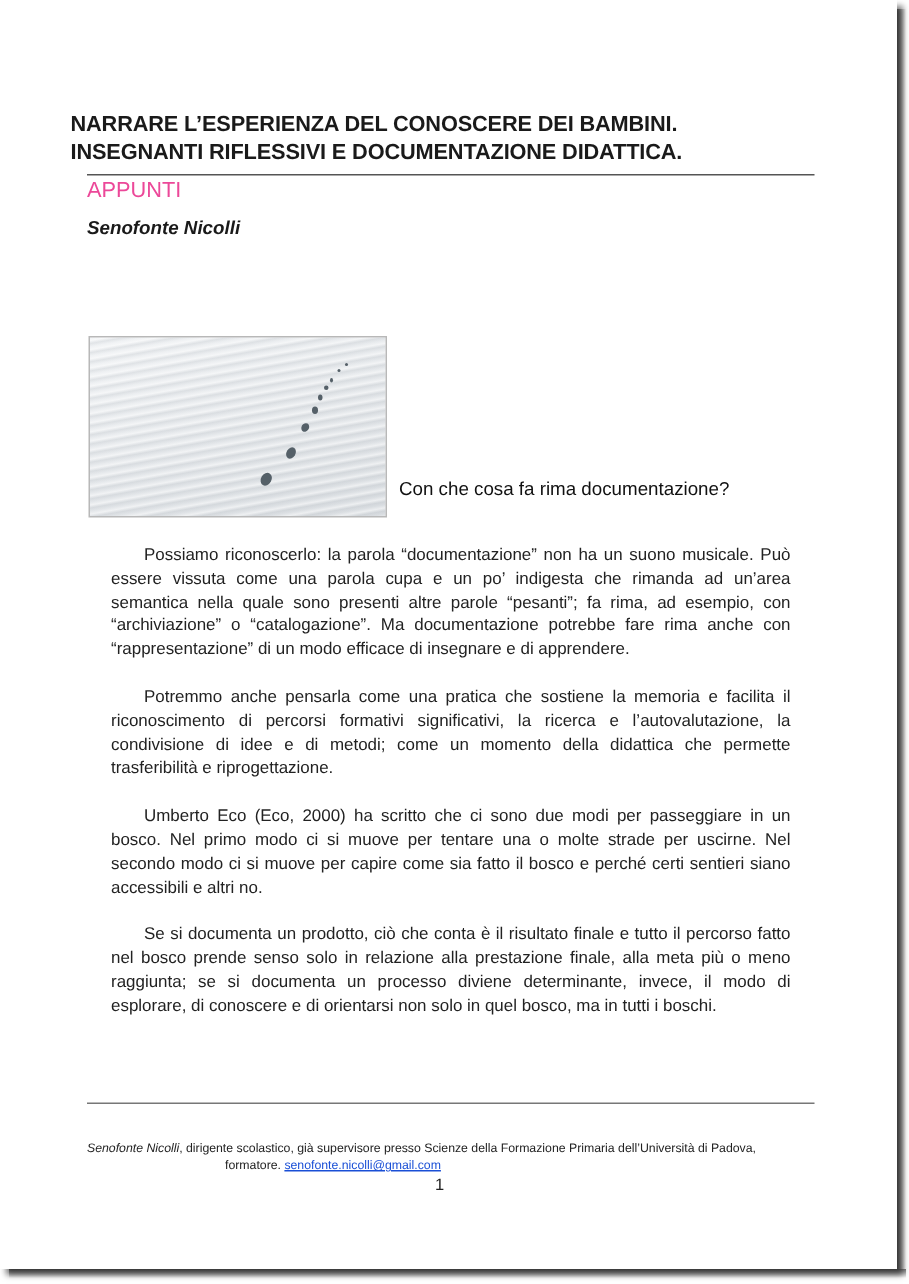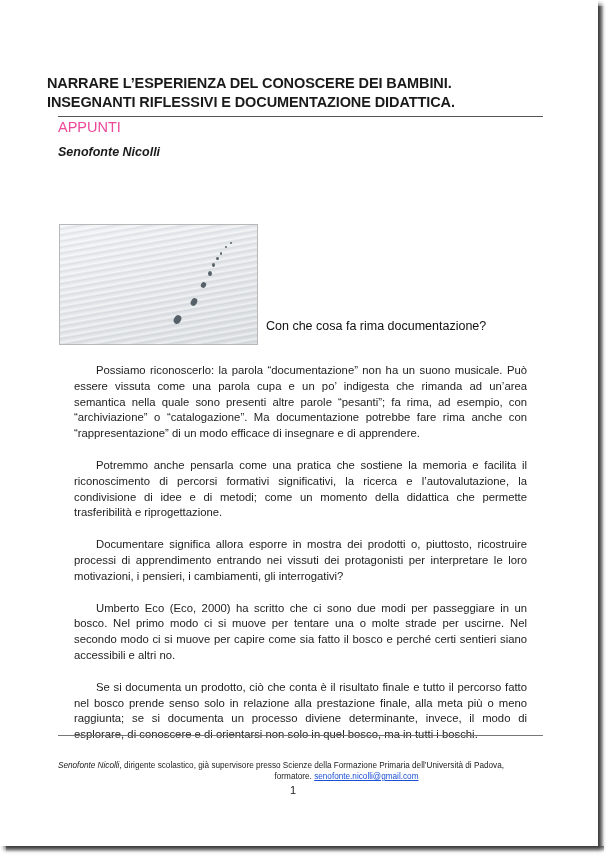--- a/index.html
+++ b/index.html
@@ -24,21 +24,21 @@
   .print { position:absolute; background:#556068; border-radius:50%; }
 
   .section-head { position:absolute; left:266px; top:319px; font-weight:normal; font-size:12.5px; color:#111; }
 
   .body-text { position:absolute; left:58px; top:347px; width:485px; font-size:11.3px; line-height:15.8px; color:#222; text-align:justify; }
   .body-text p { margin:16px; text-indent:22px; }
 
   .fn-rule { position:absolute; left:58px; top:735px; width:485px; height:1px; background:#777; }
   .footnote { position:absolute; left:58px; top:760px; width:485px; font-size:8.2px; line-height:11px; color:#222; text-align:justify; }
   .footnote .fn-author { font-style:italic; }
-  .footnote .fn-line2 { padding-left:92px; display:block; text-align:center; }
+  .footnote .fn-line2 { padding-left:92px; display:block; text-align:left; }
   .footnote a { color:#1a4fd6; text-decoration:underline; }
 
   .page-num { position:absolute; left:290px; top:784px; font-size:11px; color:#222; }
 </style>
 </head>
 <body>
 
 <div class="shadow-r"></div>
 <div class="shadow-b"></div>
 
@@ -59,21 +59,20 @@
     <div class="print" style="left:160px;top:27px;width:2px;height:3px;"></div>
     <div class="print" style="left:165px;top:21px;width:2px;height:2px;"></div>
     <div class="print" style="left:170px;top:17px;width:2px;height:2px;"></div>
   </div>
 
   <div class="section-head">Con che cosa fa rima documentazione?</div>
 
   <div class="body-text">
     <p>Possiamo riconoscerlo: la parola “documentazione” non ha un suono musicale. Può essere vissuta come una parola cupa e un po’ indigesta che rimanda ad un’area semantica nella quale sono presenti altre parole “pesanti”; fa rima, ad esempio, con “archiviazione” o “catalogazione”. Ma documentazione potrebbe fare rima anche con “rappresentazione” di un modo efficace di insegnare e di apprendere.</p>
     <p>Potremmo anche pensarla come una pratica che sostiene la memoria e facilita il riconoscimento di percorsi formativi significativi, la ricerca e l’autovalutazione, la condivisione di idee e di metodi; come un momento della didattica che permette trasferibilità e riprogettazione.</p>
-    <p>Documentare significa allora esporre in mostra dei prodotti o, piuttosto, ricostruire processi di apprendimento entrando nei vissuti dei protagonisti per interpretare le loro motivazioni, i pensieri, i cambiamenti, gli interrogativi?</p>
     <p>Umberto Eco (Eco, 2000) ha scritto che ci sono due modi per passeggiare in un bosco. Nel primo modo ci si muove per tentare una o molte strade per uscirne. Nel secondo modo ci si muove per capire come sia fatto il bosco e perché certi sentieri siano accessibili e altri no.</p>
     <p>Se si documenta un prodotto, ciò che conta è il risultato finale e tutto il percorso fatto nel bosco prende senso solo in relazione alla prestazione finale, alla meta più o meno raggiunta; se si documenta un processo diviene determinante, invece, il modo di esplorare, di conoscere e di orientarsi non solo in quel bosco, ma in tutti i boschi.</p>
   </div>
 
   <div class="fn-rule"></div>
   <div class="footnote">
     <span class="fn-author">Senofonte Nicolli</span><span>, dirigente scolastico, già supervisore presso Scienze della Formazione Primaria dell’Università di Padova,</span>
     <span class="fn-line2"><span>formatore. </span><a>senofonte.nicolli@gmail.com</a></span>
   </div>
 

